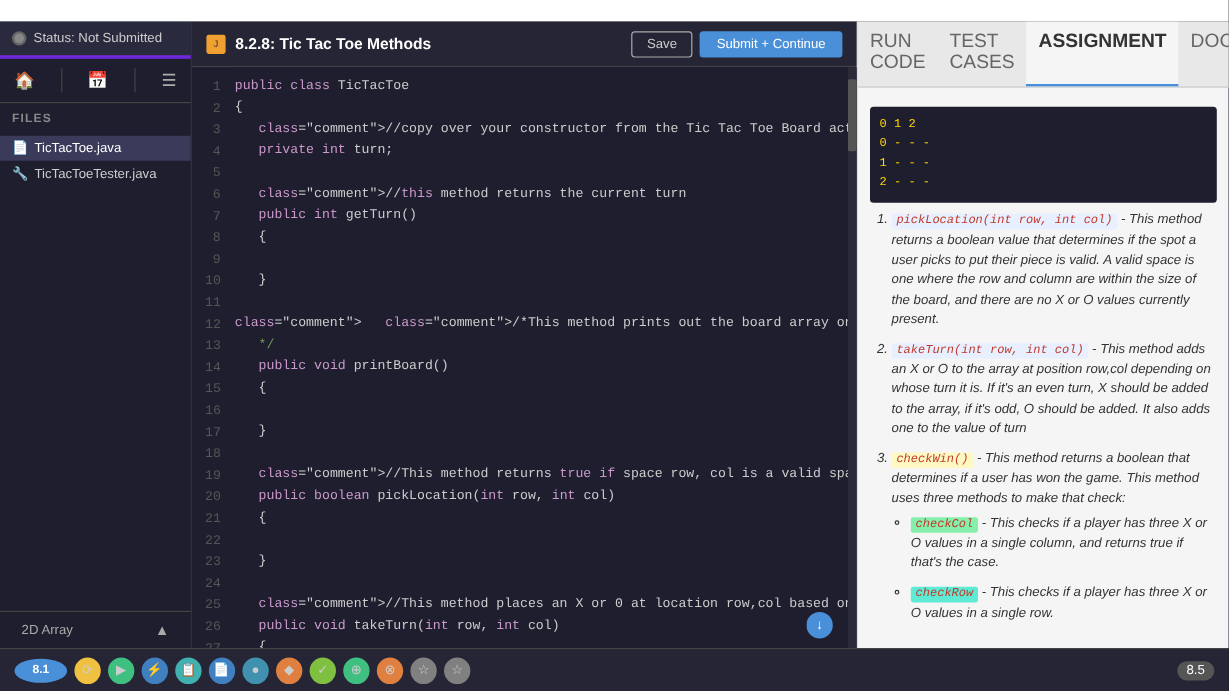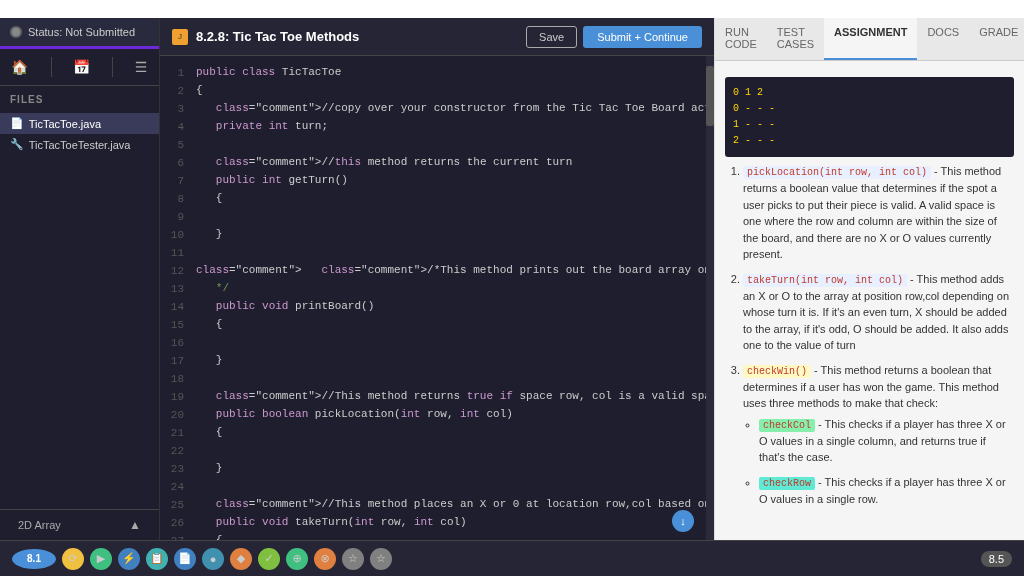--- a/index.html
+++ b/index.html
@@ -42,26 +42,26 @@
     .code-content { flex: 1; overflow: auto; padding: 8px 4px; line-height: 1.5; background: #1e1e2e; color: #ccc; white-space: pre; }
     .code-line { height: 18px; }
 
     
     .kw { color: #cc99cd; }
     .comment { color: #6a9955; }
 
     
     .right-panel { width: 310px; background: #f5f5f5; display: flex; flex-direction: column; border-left: 1px solid #ddd; }
     .right-tabs { display: flex; background: #e8e8e8; border-bottom: 1px solid #ccc; }
-    .right-tab { padding: 8px 10px; font-size: 11px; color: #666; cursor: pointer; border-bottom: 2px solid transparent; }
+    .right-tab { padding: 8px 10px; font-size: 16px; color: #666; cursor: pointer; border-bottom: 2px solid transparent; }
     .right-tab.active { color: #333; border-bottom: 2px solid #4a90d9; font-weight: bold; background: #f5f5f5; }
     .right-content { flex: 1; overflow-y: auto; padding: 10px; font-size: 11px; color: #333; line-height: 1.5; }
     .right-content p { margin-bottom: 8px; }
     .right-content ol { padding-left: 18px; }
-    .right-content li { margin-bottom: 8px; }
+    .right-content li { margin-bottom: 8px; font-style: italic; }
     .right-content ul { padding-left: 16px; }
 
     
     .code-box { background: #1e1e2e; color: #ccc; padding: 8px; border-radius: 3px; margin: 6px 0; font-family: 'Courier New', monospace; font-size: 10px; line-height: 1.6; }
 
     .inline-code { background: #e8f0ff; color: #c0392b; padding: 1px 4px; border-radius: 2px; font-family: 'Courier New', monospace; font-size: 10px; }
 
     
     .bottom-bar { height: 36px; background: #252535; border-top: 1px solid #444; display: flex; align-items: center; gap: 6px; padding: 0 12px; }
     .badge { background: #4a90d9; color: #fff; border-radius: 50%; width: 44px; height: 20px; display: flex; align-items: center; justify-content: center; font-size: 10px; font-weight: bold; }

